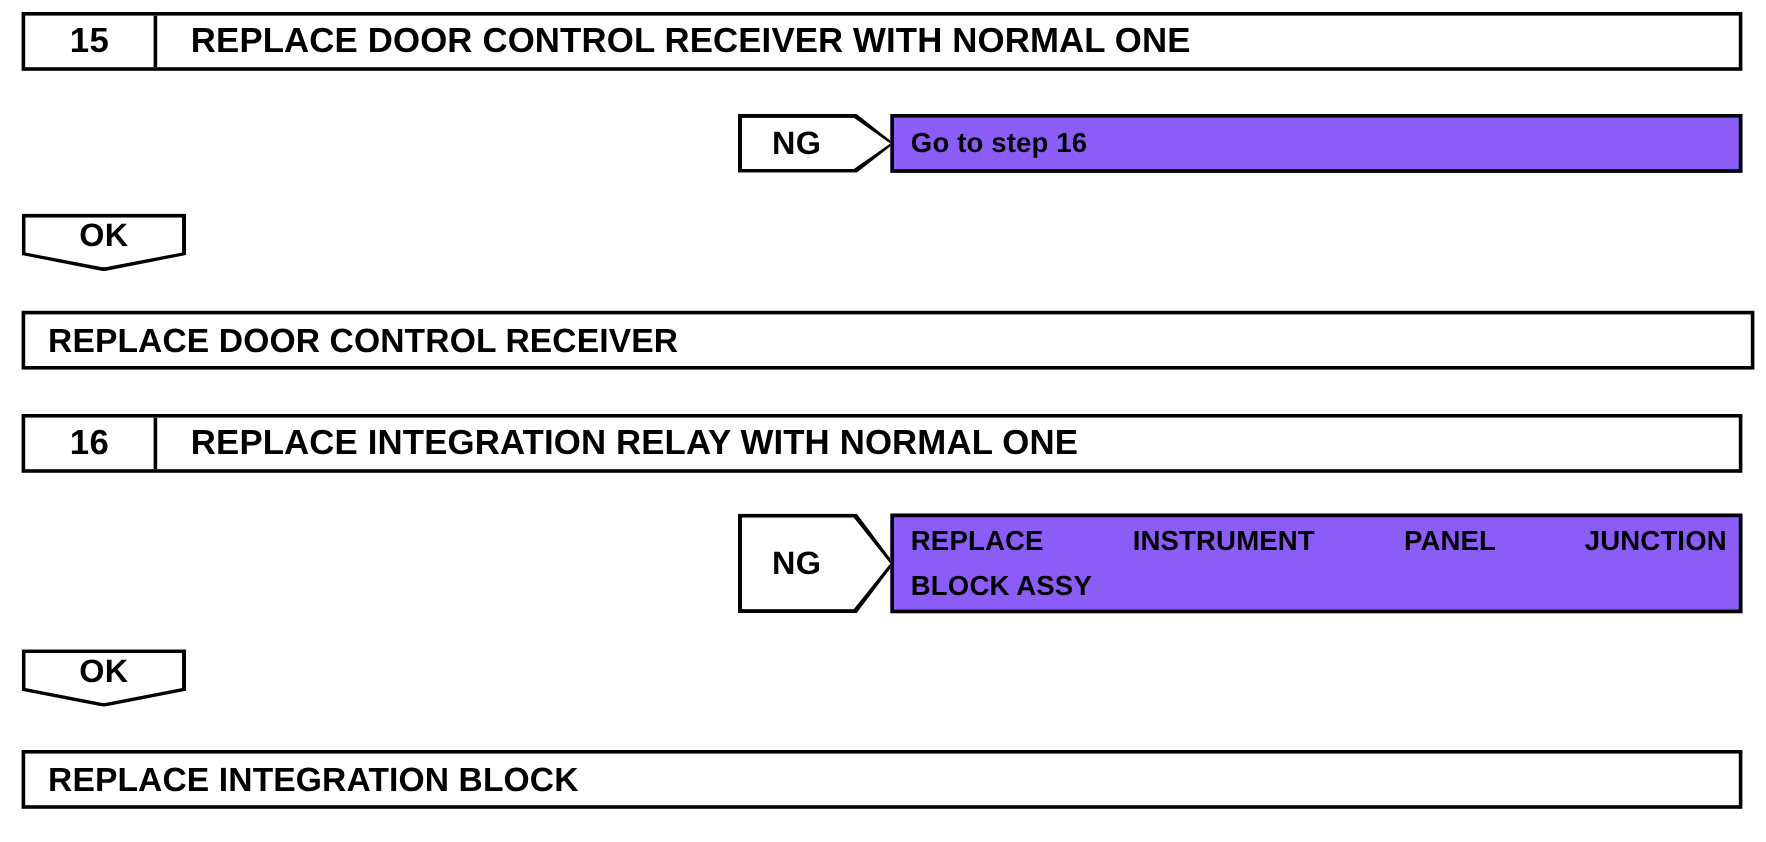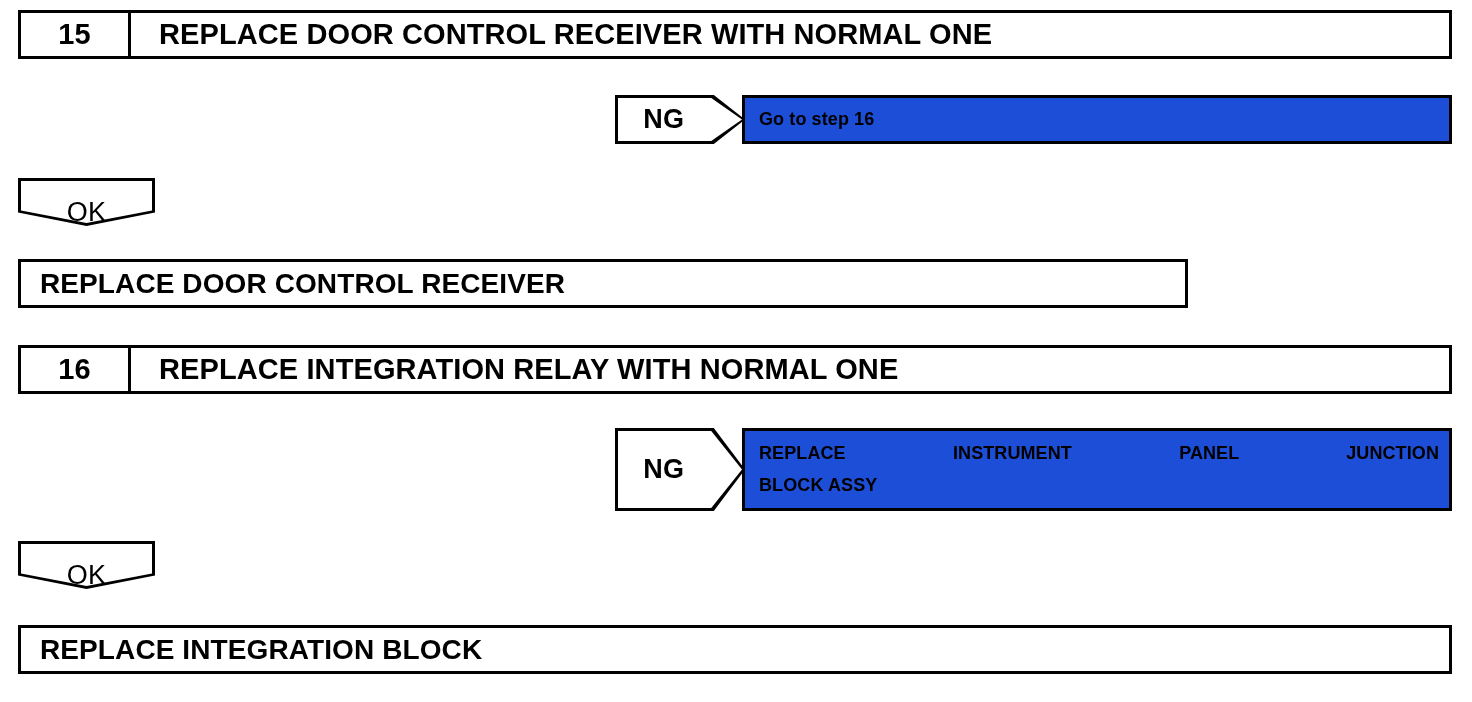--- a/index.html
+++ b/index.html
@@ -92,26 +92,26 @@
     font-size: 27px;
     font-weight: bold;
     letter-spacing: 0.3px;
   }
 
   
   .ng-result {
     position: absolute;
     box-sizing: border-box;
     border: 3px solid #000;
-    background: #1d4ed8;
+    background: #8b5cf6;
     display: flex;
     flex-direction: column;
     justify-content: center;
     padding: 0 10px 0 14px;
-    font-size: 18px;
+    font-size: 23px;
     font-weight: bold;
     letter-spacing: 0.1px;
   }
   .ng-result.single {
     white-space: nowrap;
   }
   .ng-result .just-line {
     display: block;
     text-align: justify;
     text-align-last: justify;
@@ -146,23 +146,22 @@
   .ok-tag .ok-label {
     position: absolute;
     left: 0;
     right: 0;
     top: 3px;
     height: 30px;
     display: flex;
     align-items: center;
     justify-content: center;
     font-size: 27px;
-    font-weight: normal;
+    font-weight: bold;
     letter-spacing: 0.3px;
-    margin-top: 16px;
   }
 </style>
 </head>
 <body>
 
 <div id="canvas">
 
   <div class="step-row" style="left:18px; top:10px; width:1434px; height:49px;">
     <div class="step-num">
       <span>15</span>
@@ -176,21 +175,21 @@
     </div>
   </div>
   <div class="ng-result single" style="left:742px; top:95px; width:710px; height:49px;">
     <span>Go to step 16</span>
   </div>
 
   <div class="ok-tag" style="left:18px; top:178px; width:137px; height:48px;">
     <div class="ok-inner"></div>
     <span class="ok-label">OK</span>
   </div>
-  <div class="result-box" style="left:18px; top:259px; width:1170px; height:49px;">
+  <div class="result-box" style="left:18px; top:259px; width:1444px; height:49px;">
     <span>REPLACE DOOR CONTROL RECEIVER</span>
   </div>
 
   <div class="step-row" style="left:18px; top:345px; width:1434px; height:49px;">
     <div class="step-num">
       <span>16</span>
     </div>
     <div class="step-title">REPLACE INTEGRATION RELAY WITH NORMAL ONE</div>
   </div>
 

